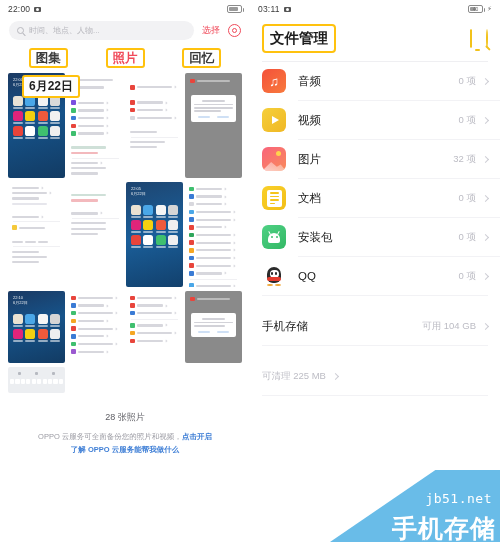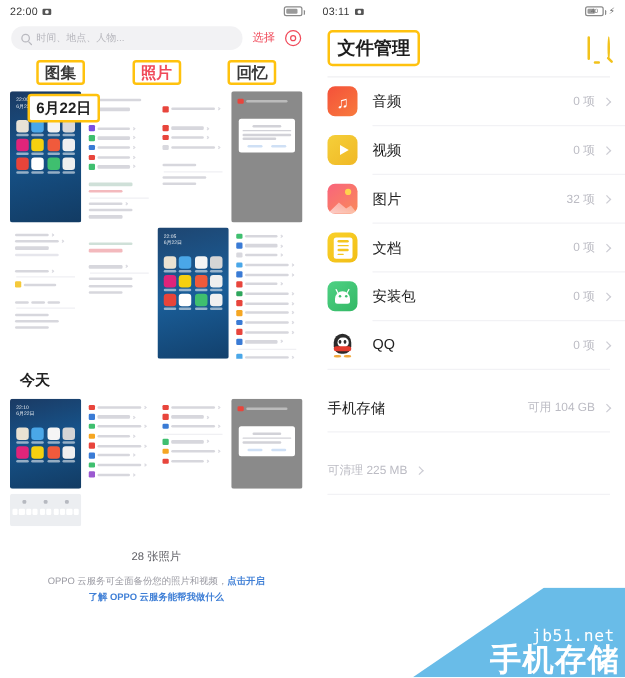--- a/index.html
+++ b/index.html
@@ -191,21 +191,21 @@
   .qq .foot { position:absolute; bottom:1px; width:6px;height:2.5px;background:#f0a93c;border-radius:50%;}
   .qq .foot.l { left:3px;} .qq .foot.r { right:3px;}
 
   
   .wm { position:absolute; right:0; bottom:0; width:170px; height:72px; overflow:hidden; pointer-events:none; }
   .wm .tri-bg {
     position:absolute; inset:0;
     background:#69bce8;
     clip-path: polygon(100% 0, 100% 100%, 0 100%, 62% 0);
   }
-  .wm .url { position:absolute; right:8px; top:32px; color:#fff; font-family:"DejaVu Sans Mono", monospace; font-size:13px; letter-spacing:.5px;}
+  .wm .url { position:absolute; right:8px; top:21px; color:#fff; font-family:"DejaVu Sans Mono", monospace; font-size:13px; letter-spacing:.5px;}
   .wm .cn { position:absolute; right:4px; bottom:0px; color:#fff; font-size:25px; font-weight:bold; letter-spacing:1px; line-height:1.1;}
 </style>
 </head>
 <body>
 
 <div class="screen">
 
   <div class="panel left">
 
     <div class="statusbar">
@@ -610,21 +610,20 @@
             <div class="ss-div"></div>
             <div class="ss-row">
                 <span class="ss-ic" style="background:#4aa7e8"></span>
                 <span class="ss-tx m"></span>
                 <span class="ss-ar"></span>
               </div>
           </div>
         </div>
       </div>
 
-      <div class="today-hd">今天</div>
 
       <div class="grid">
         <div class="thumb" style="height:72px">
           <div class="ss-home">
             <div class="hs-time">22:10<br>6月22日</div>
             <div class="hs-grid">
               <div class="hs-cell">
                   <div class="hs-ic" style="background:#eae2d2"></div>
                   <div class="hs-lb"></div>
                 </div>

